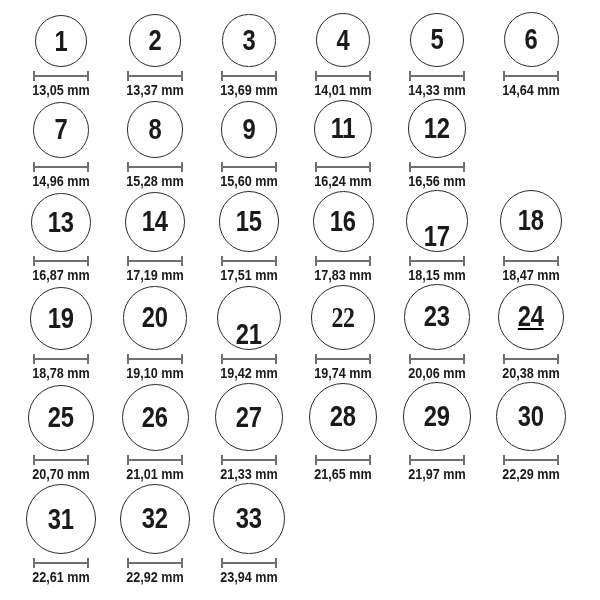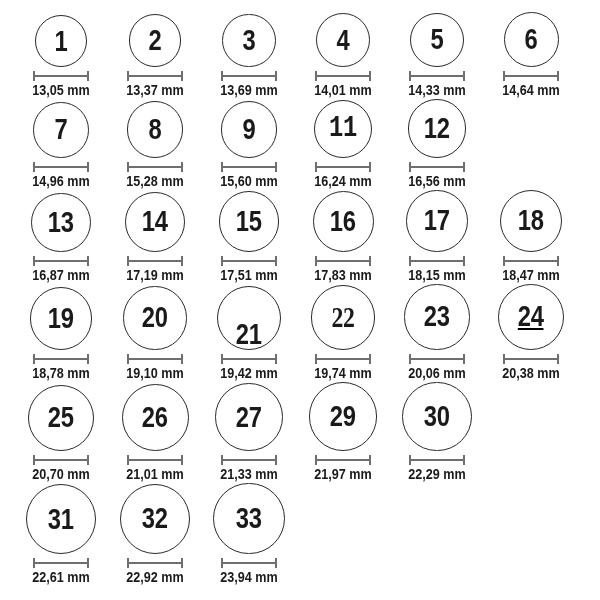--- a/index.html
+++ b/index.html
@@ -140,21 +140,21 @@
     <span class="label">15,28 mm</span>
   </div>
       <div class="cell">
     <div class="circle" style="width: 56.8px; height: 56.8px;">
       <span class="num">9</span>
     </div>
     <div class="ruler"></div>
     <span class="label">15,60 mm</span>
   </div>
       <div class="cell">
-    <div class="circle" style="width: 58px; height: 58px; font-family: Liberation Mono, monospace;">
+    <div class="circle" style="width: 58px; height: 58px;">
       <span class="num">11</span>
     </div>
     <div class="ruler"></div>
     <span class="label">16,24 mm</span>
   </div>
       <div class="cell">
     <div class="circle" style="width: 58.6px; height: 58.6px; align-items: center;">
       <span class="num">12</span>
     </div>
     <div class="ruler"></div>
@@ -184,21 +184,21 @@
     <span class="label">17,51 mm</span>
   </div>
       <div class="cell">
     <div class="circle" style="width: 61px; height: 61px;">
       <span class="num">16</span>
     </div>
     <div class="ruler"></div>
     <span class="label">17,83 mm</span>
   </div>
       <div class="cell">
-    <div class="circle" style="width: 61.6px; height: 61.6px;">
+    <div class="circle" style="width: 61.6px; height: 61.6px; align-items: flex-end;">
       <span class="num">17</span>
     </div>
     <div class="ruler"></div>
     <span class="label">18,15 mm</span>
   </div>
       <div class="cell">
     <div class="circle" style="width: 62.2px; height: 62.2px;">
       <span class="num">18</span>
     </div>
     <div class="ruler"></div>
@@ -265,20 +265,27 @@
     <span class="label">21,01 mm</span>
   </div>
       <div class="cell">
     <div class="circle" style="width: 67.6px; height: 67.6px;">
       <span class="num">27</span>
     </div>
     <div class="ruler"></div>
     <span class="label">21,33 mm</span>
   </div>
       <div class="cell">
+    <div class="circle" style="width: 68.2px; height: 68.2px;">
+      <span class="num">28</span>
+    </div>
+    <div class="ruler"></div>
+    <span class="label">21,65 mm</span>
+  </div>
+      <div class="cell">
     <div class="circle" style="width: 68.8px; height: 68.8px;">
       <span class="num">29</span>
     </div>
     <div class="ruler"></div>
     <span class="label">21,97 mm</span>
   </div>
       <div class="cell">
     <div class="circle" style="width: 69.4px; height: 69.4px;">
       <span class="num">30</span>
     </div>

